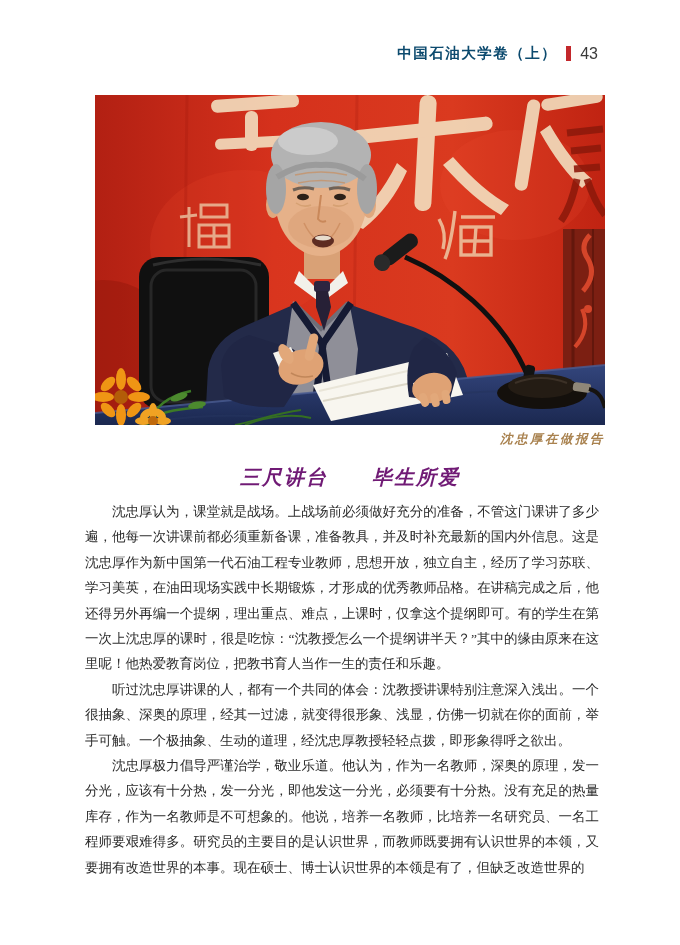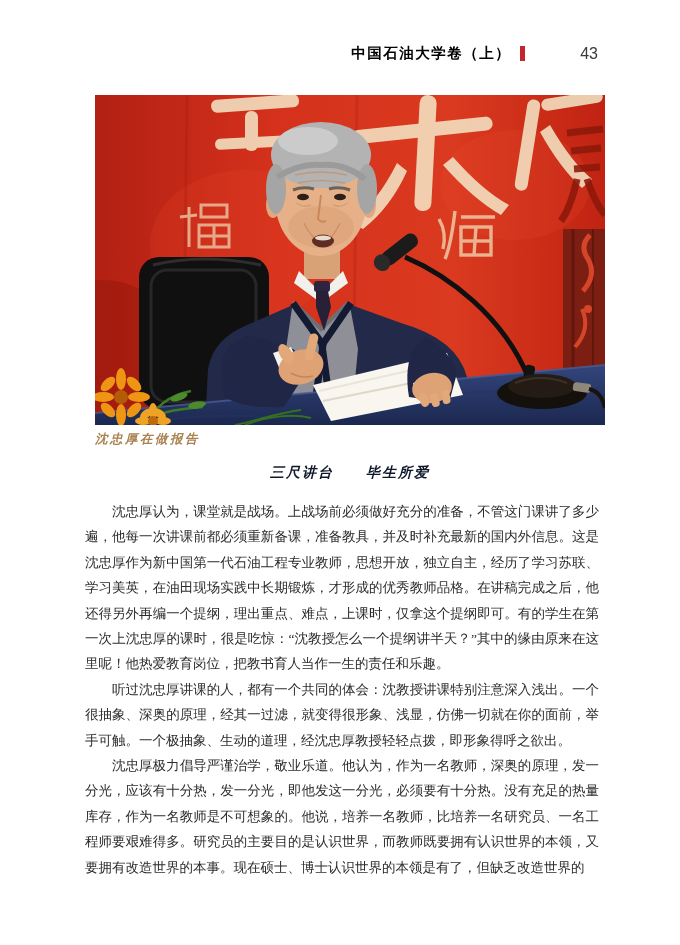--- a/index.html
+++ b/index.html
@@ -11,46 +11,45 @@
     background:#ffffff;
     font-family:"Liberation Serif","DejaVu Serif",serif;
     overflow:hidden;
   }
   
   .header{
     position:absolute;top:44px;right:82px;
     display:flex;align-items:center;gap:9px;
   }
   .header-title{
-    color:#000000;font-size:14.5px;letter-spacing:1.5px;font-weight:bold;
+    color:#0c4a6e;font-size:14.5px;letter-spacing:1.5px;font-weight:bold;
   }
   .header-bar{
     width:5px;height:15px;background:#c3272b;
   }
   .page-number{
     color:#3a3a3a;font-size:16px;
     font-family:"Liberation Sans","DejaVu Sans",sans-serif;
-    margin-left:46px;
   }
   
   .photo-figure{
     position:absolute;left:95px;top:95px;width:510px;height:330px;
     line-height:0;
   }
   .photo-figure svg{display:block;width:510px;height:330px;}
   
   .caption{
     position:absolute;left:95px;top:431px;width:510px;
-    text-align:left;color:#a9824f;font-size:12.5px;
+    text-align:right;color:#a9824f;font-size:12.5px;
     letter-spacing:2.5px;font-style:italic;font-weight:bold;
   }
   
   .section-title{
     position:absolute;left:95px;top:464px;width:510px;
-    text-align:center;color:#0f172a;font-size:14px;
+    text-align:center;color:#701a75;font-size:20px;
     letter-spacing:2px;font-style:italic;font-weight:bold;
   }
   
   .body-text{
     position:absolute;left:85px;top:499px;width:514px;
     font-size:13.5px;line-height:25.4px;color:#2b2b2b;
     text-align:justify;text-justify:inter-ideograph;
   }
   .body-text p{margin:0;text-indent:2em;}
 </style>

